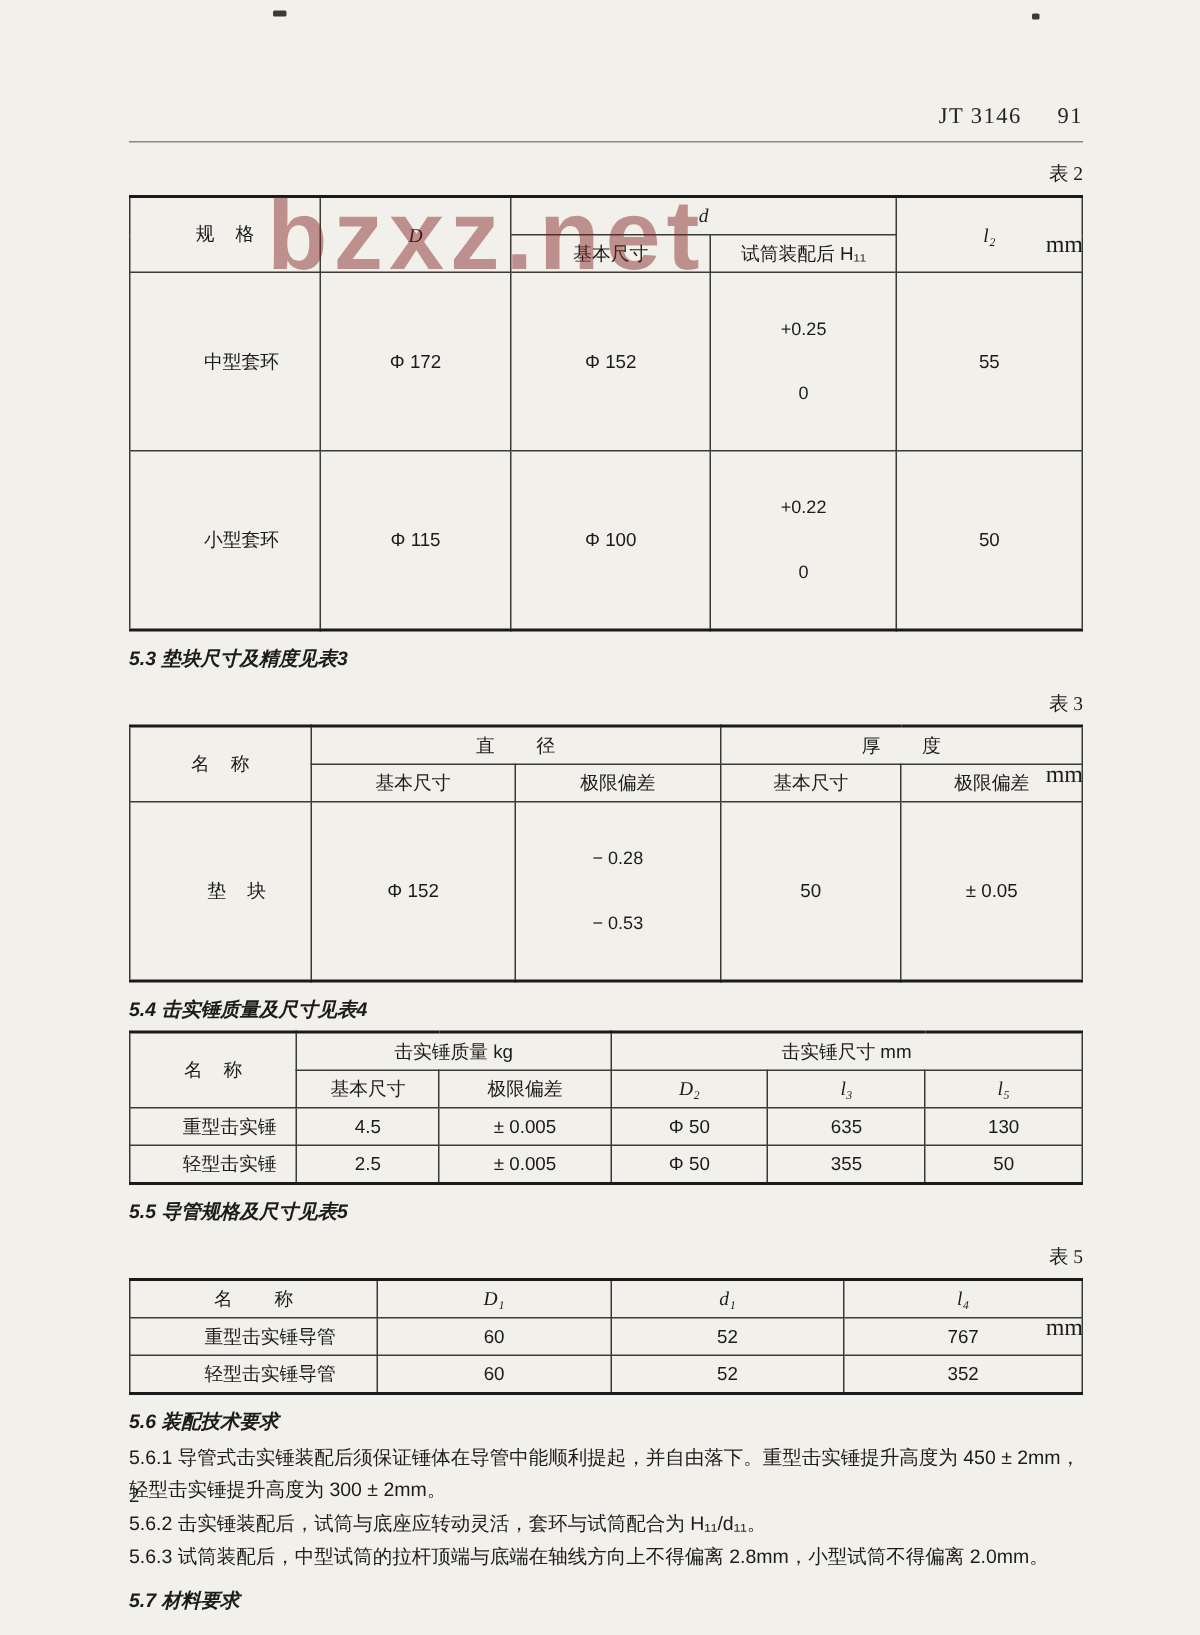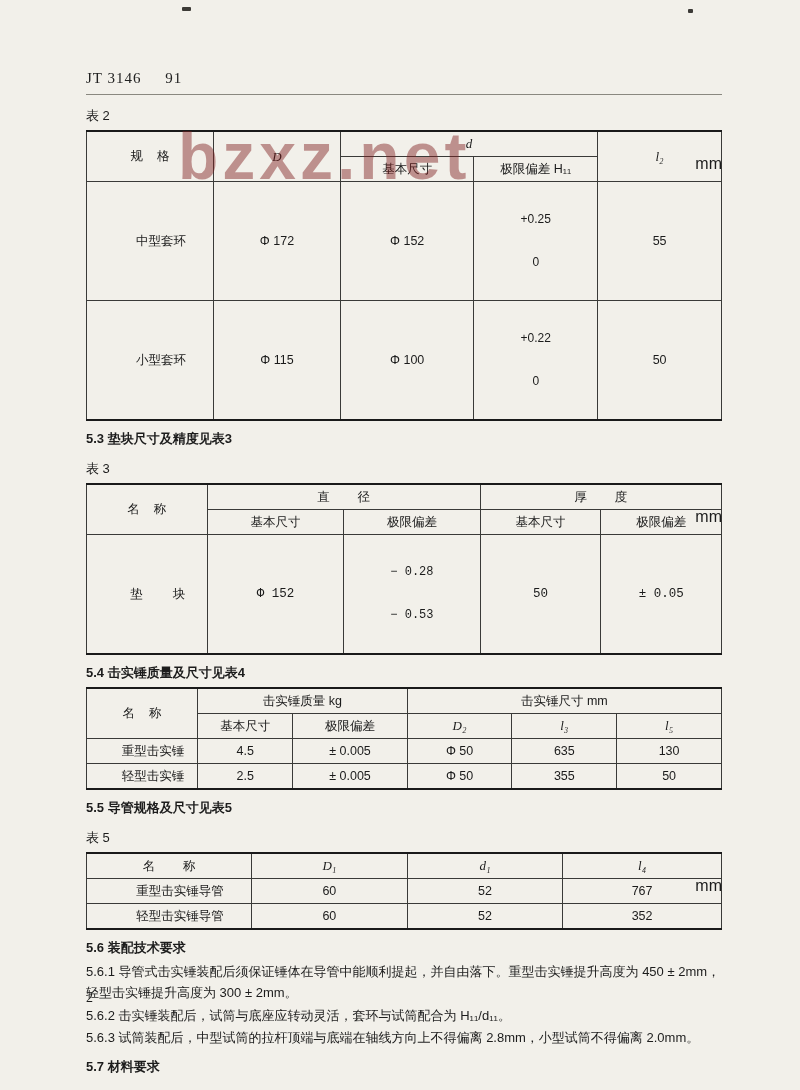--- a/index.html
+++ b/index.html
@@ -7,29 +7,29 @@
     position:relative;
     width:800px;height:1090px;
     margin:0 auto;
     background:#f2f0ea;
     font-family:"Liberation Sans", sans-serif;
     color:#1c1c1c;
     overflow:hidden;
   }
   .content{padding:70px 78px 0 86px;}
   .doc-header{
-    text-align:left;
+    text-align:right;
     font-family:"Liberation Serif", serif;
     font-size:15px;
     letter-spacing:1px;
     white-space:pre;
     color:#222;
   }
   .header-rule{border-top:1px solid #8a8880;margin-top:7px;}
-  .caption-row{position:relative;text-align:left;margin:12px 0 5px 0;font-size:13px;}
+  .caption-row{position:relative;text-align:right;margin:12px 0 5px 0;font-size:13px;font-family:Liberation Serif, serif;}
   .caption-row .unit{position:absolute;right:0;top:12px;font-size:16px;margin-top:36px;}
   table.t{
     width:100%;
     border-collapse:collapse;
     font-size:12.5px;
     color:#1b1b1b;
     border-top:2.5px solid #1a1a1a;
     border-bottom:2.5px solid #1a1a1a;
     background:transparent;
   }
@@ -37,25 +37,25 @@
     border:1px solid #3a3a38;
     text-align:center;
     font-weight:normal;
     padding:2px 4px;
     white-space:pre;
   }
   table.t th{height:20px;}
   .sym{font-family:"Liberation Serif", serif;font-style:italic;font-size:13px;}
   .name-cell{text-align:left;padding-left:26px !important;}
   .t2 td{height:38px;}
-  .t3 td{height:42px;font-family:Liberation Mono, monospace;}
+  .t3 td{height:42px;}
   .t4 td{height:20px;}
   .t5 td{height:20px;}
   .stack div{line-height:1.25;font-size:12px;}
-  .h{font-weight:bold;font-size:13px;margin:9px 0 5px 0;}
+  .h{font-weight:bold;font-size:13px;margin:9px 0 5px 0;font-style:italic;}
   .p{font-size:13px;line-height:1.6;margin:2px 0;}
   .page-number{
     position:absolute;left:86px;bottom:84px;
     font-size:14px;font-family:"Liberation Serif", serif;
   }
   .watermark{
     position:absolute;left:178px;top:118px;
     font-size:66px;font-weight:bold;
     font-family:"Liberation Sans", sans-serif;
     color:#7f1d1d;opacity:0.45;
@@ -94,21 +94,21 @@
       </colgroup>
       <tbody>
         <tr>
           <th rowspan="2">规    格</th>
           <th rowspan="2" class="sym">D</th>
           <th colspan="2" class="sym">d</th>
           <th rowspan="2" class="sym">l₂</th>
         </tr>
         <tr>
           <th>基本尺寸</th>
-          <th>极限偏差 H₁₁</th>
+          <th>试筒装配后 H₁₁</th>
         </tr>
         <tr>
           <td class="name-cell">中型套环</td>
           <td>Φ 172</td>
           <td>Φ 152</td>
           <td class="stack">
             <div>+0.25</div>
             <div>0</div>
           </td>
           <td>55</td>

